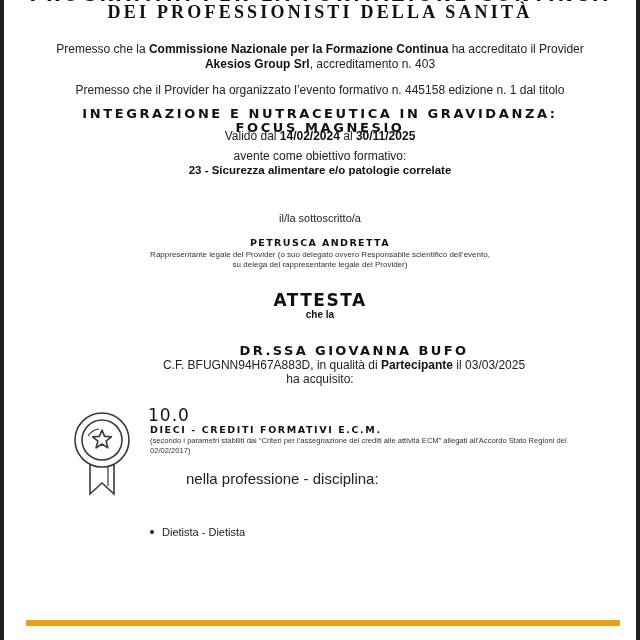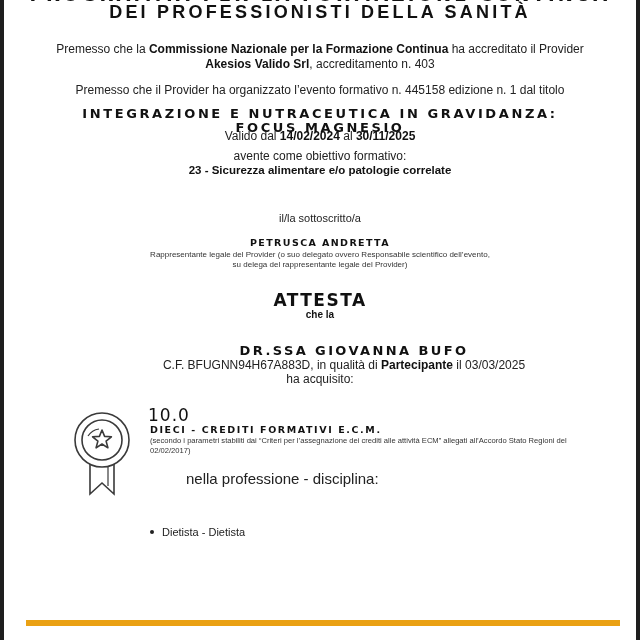--- a/index.html
+++ b/index.html
@@ -12,21 +12,21 @@
     .page {
       position: absolute; left: 4px; top: 0; width: 632px; height: 640px;
       background: #ffffff; overflow: hidden;
     }
     .abs { position: absolute; left: 0; width: 632px; text-align: center; }
     .title-clip {
       top: -15px; font-family: "DejaVu Sans", sans-serif; font-weight: bold;
       font-size: 18px; letter-spacing: 3.2px; line-height: 20px;
     }
     .title2 {
-      top: 2px; font-family: Liberation Sans, sans-serif; font-weight: bold;
+      top: 2px; font-family: Liberation Serif, serif; font-weight: bold;
       font-size: 18px; letter-spacing: 3.2px; line-height: 20px;
     }
     .p12 { font-size: 12px; line-height: 15px; color: #222; }
     .b { font-weight: bold; color: #111; }
     .event-title {
       top: 107px; left: 60px; width: 512px;
       font-family: "DejaVu Sans", sans-serif; font-weight: bold;
       font-size: 13px; letter-spacing: 2.6px; line-height: 14px;
     }
     .signer {
@@ -66,21 +66,21 @@
 </head>
 <body>
 
 <div class="page">
 
   <div class="abs title-clip">PROGRAMMA PER LA FORMAZIONE CONTINUA</div>
   <div class="abs title2">DEI PROFESSIONISTI DELLA SANITÀ</div>
 
   <div class="abs p12" style="top:42px;">
     <span>Premesso che la </span><span class="b">Commissione Nazionale per la Formazione Continua</span><span> ha accreditato il Provider</span><br>
-    <span class="b">Akesios Valido Srl</span><span>, accreditamento n. 403</span>
+    <span class="b">Akesios Group Srl</span><span>, accreditamento n. 403</span>
   </div>
 
   <div class="abs p12" style="top:83px;">Premesso che il Provider ha organizzato l’evento formativo n. 445158 edizione n. 1 dal titolo</div>
 
   <div class="abs event-title">INTEGRAZIONE E NUTRACEUTICA IN GRAVIDANZA: FOCUS MAGNESIO</div>
 
   <div class="abs p12" style="top:129px;">
     <span>Valido dal </span><span class="b">14/02/2024</span><span> al </span><span class="b">30/11/2025</span>
   </div>
   <div class="abs p12" style="top:149px;">avente come obiettivo formativo:</div>

